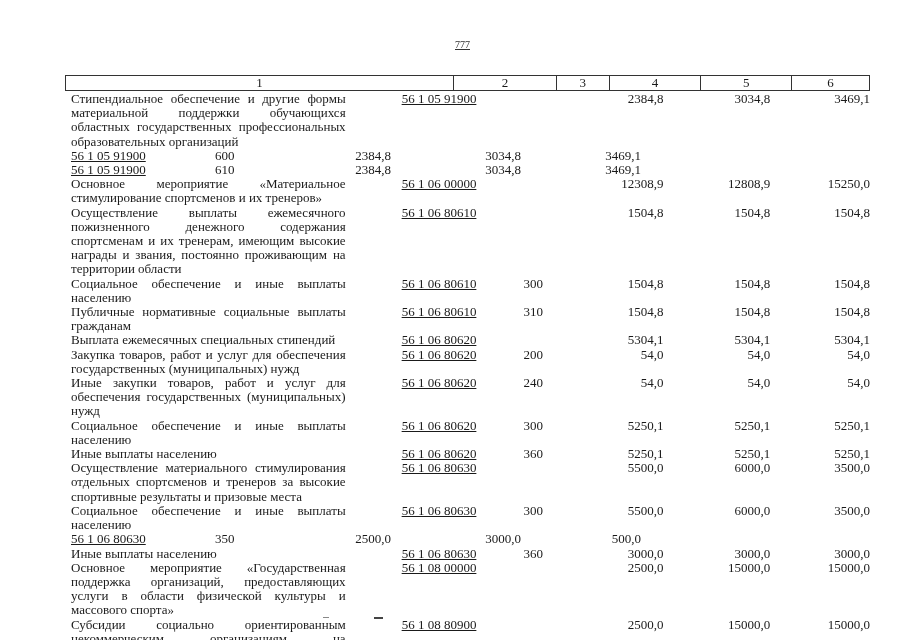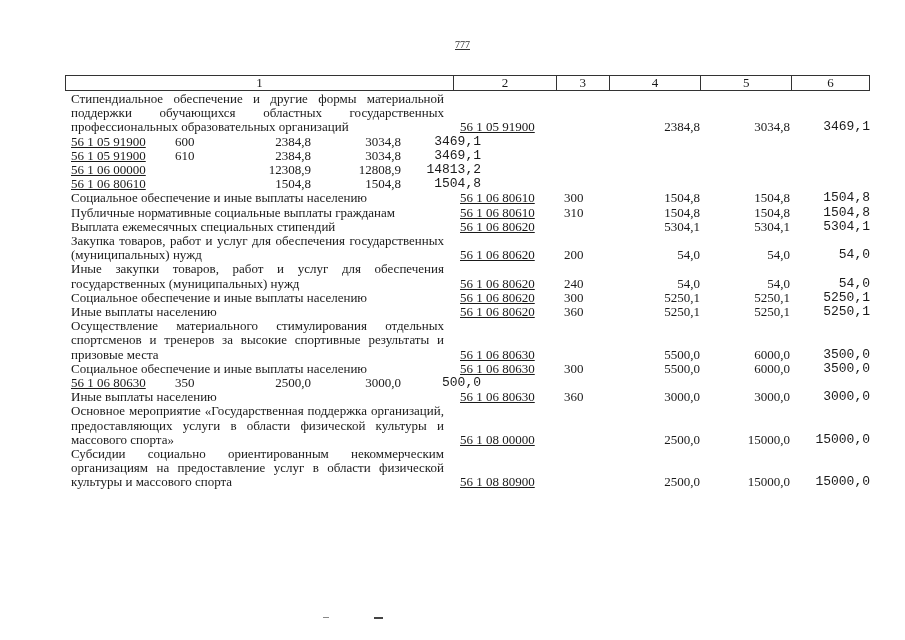--- a/index.html
+++ b/index.html
@@ -22,30 +22,30 @@
     .header-row > div { text-align: center; border-right: 1px solid #333; box-sizing: border-box; }
     .header-row > div:last-child { border-right: none; }
     .c1 { width: 389px; }
     .c2 { width: 103px; }
     .c3 { width: 53px; }
     .c4 { width: 92px; }
     .c5 { width: 91px; }
     .c6 { width: 77px; }
     .rows { margin-top: 1px; }
     .row {
-      display: flex; align-items: flex-end;
-      font-size: 13px; line-height: 14.2px;
+      display: flex; align-items: flex-start;
+      font-size: 13px; line-height: 14.2px; gap: 40px;
     }
     .row .c1 { padding-left: 6px; padding-right: 10px; box-sizing: border-box; text-align: justify; }
     .row .c2 { padding-left: 6px; box-sizing: border-box; white-space: nowrap; text-decoration: underline; }
     .row .c3 { padding-left: 7px; box-sizing: border-box; font-family: Liberation Serif, serif; }
     .row .c4, .row .c5, .row .c6 { text-align: right; box-sizing: border-box; white-space: nowrap; }
     .row .c4 { padding-right: 2px; }
     .row .c5 { padding-right: 3px; }
-    .row .c6 { padding-right: 0px; font-family: Liberation Mono, monospace; }
+    .row .c6 { padding-right: 0px; }
     .dash { position: absolute; height: 2px; background: #444; }
   </style>
 </head>
 <body>
 
 <div class="page-number">777</div>
 
 <div class="table-wrap">
   <div class="header-row">
     <div class="c1">1</div>
@@ -72,27 +72,29 @@
         <div class="c6">3469,1</div>
       </div>
       <div class="row">
         <div class="c2">56 1 05 91900</div>
         <div class="c3">610</div>
         <div class="c4">2384,8</div>
         <div class="c5">3034,8</div>
         <div class="c6">3469,1</div>
       </div>
       <div class="row">
+        <div class="c1">Основное мероприятие «Материальное стимулирование спортсменов и их тренеров»</div>
         <div class="c2">56 1 06 00000</div>
         <div class="c3"></div>
         <div class="c4">12308,9</div>
         <div class="c5">12808,9</div>
-        <div class="c6">14813,2</div>
-      </div>
-      <div class="row">
+        <div class="c6">15250,0</div>
+      </div>
+      <div class="row">
+        <div class="c1">Осуществление выплаты ежемесячного пожизненного денежного содержания спортсменам и их тренерам, имеющим высокие награды и звания, постоянно проживающим на территории области</div>
         <div class="c2">56 1 06 80610</div>
         <div class="c3"></div>
         <div class="c4">1504,8</div>
         <div class="c5">1504,8</div>
         <div class="c6">1504,8</div>
       </div>
       <div class="row">
         <div class="c1">Социальное обеспечение и иные выплаты населению</div>
         <div class="c2">56 1 06 80610</div>
         <div class="c3">300</div>

